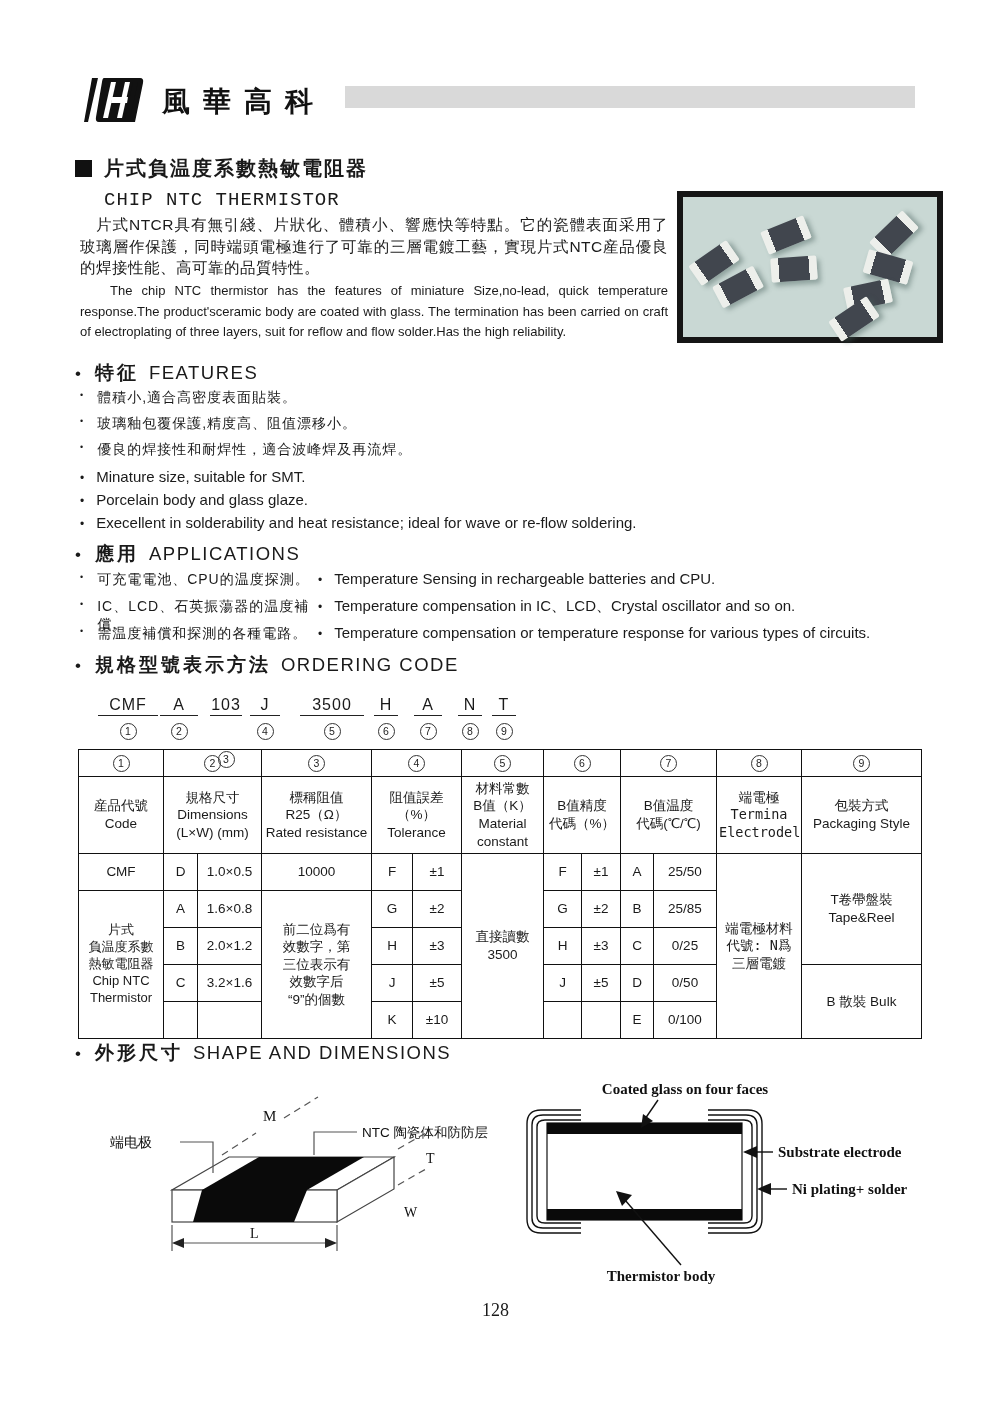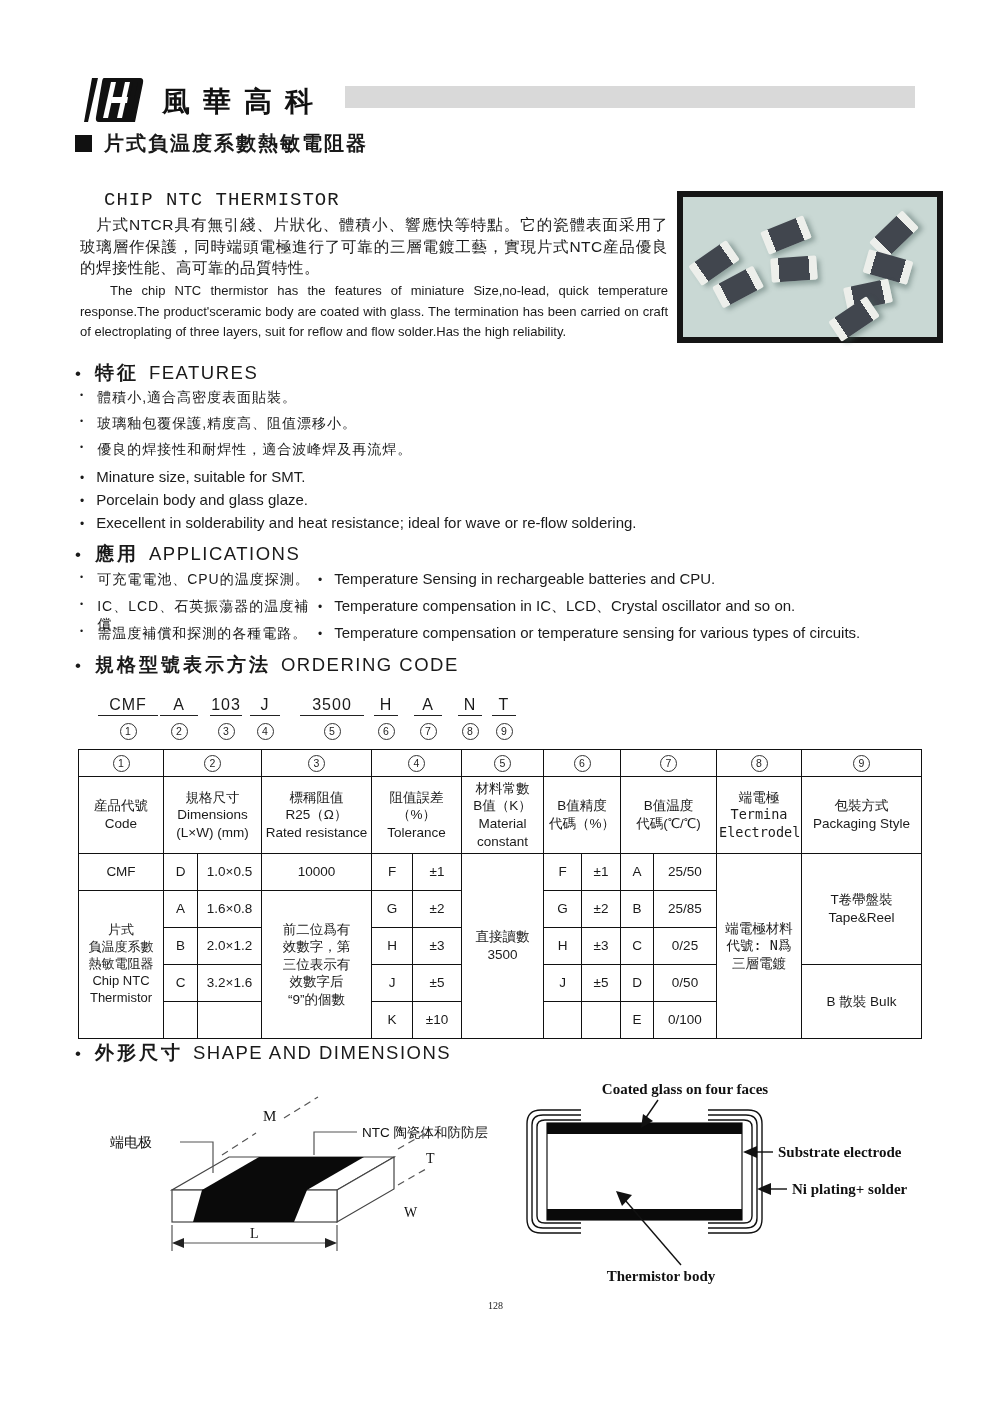--- a/index.html
+++ b/index.html
@@ -6,21 +6,21 @@
   #page{
     position:relative;width:991px;height:1404px;background:#ffffff;
     font-family:"Liberation Sans",sans-serif;color:#1a1a1a;overflow:hidden;
   }
   .abs{position:absolute;}
   
   .brand-row{left:84px;top:76px;display:flex;align-items:center;}
   .brand-text{font-size:28px;font-weight:bold;letter-spacing:13px;color:#111;margin-left:16px;white-space:nowrap;}
   .gray-bar{left:345px;top:86px;width:570px;height:22px;background:#d9d9d9;}
   
-  .doc-title{left:75px;top:130px;display:flex;align-items:center;}
+  .doc-title{left:75px;top:155px;display:flex;align-items:center;}
   .sq{width:17px;height:17px;background:#111;margin-right:12px;}
   .doc-title-zh{font-size:20px;font-weight:bold;letter-spacing:2px;}
   .doc-title-en{left:104px;top:189px;font-size:19px;letter-spacing:1px;font-weight:500;font-family:Liberation Mono, monospace;}
   
   .intro-zh{left:80px;top:214px;width:588px;font-size:15.5px;line-height:21.5px;text-align:justify;text-indent:16px;letter-spacing:0.5px;}
   .intro-en{left:80px;top:281px;width:588px;font-size:13px;line-height:20.5px;text-align:justify;text-indent:30px;}
   
   .photo{left:677px;top:191px;width:254px;height:140px;background:#c9d8d4;border:6px solid #151515;}
   .chip{position:absolute;width:46px;height:24px;border-radius:2px;
     background:linear-gradient(90deg,#edefeb 0,#edefeb 17%,#41464e 17%,#41464e 83%,#edefeb 83%);
@@ -47,21 +47,21 @@
   table.oc td{border:1px solid #111;text-align:center;vertical-align:middle;white-space:pre-line;font-size:13.5px;padding:1px 2px;line-height:1.3;}
   table.oc .circ{margin-top:0;}
   tr.circ-row td{height:24px;}
   tr.head-row td{height:74px;font-size:13.5px;}
   tr.body-row td{height:34px;}
   td.cell-left{text-align:left;padding-left:5px;}
   td.mono{font-family:"DejaVu Sans Mono",monospace;font-size:12.5px;text-align:left;padding-left:5px;}
   td.pack-tape{text-align:left;padding-left:12px;line-height:2.1;font-size:13.5px;}
   
   .dia-label-serif{font-family:"Liberation Serif",serif;font-weight:bold;}
-  .page-num{left:0;top:1300px;width:991px;text-align:center;font-family:"Liberation Serif",serif;font-size:10px;}
+  .page-num{left:0;top:1300px;width:991px;text-align:center;font-family:"Liberation Serif",serif;font-size:18px;}
   svg text{fill:#111;}
 </style>
 </head>
 <body>
 
 <div id="page">
 
   <div class="abs gray-bar"></div>
   <div class="abs brand-row">
     <span>
@@ -147,38 +147,38 @@
       </span>
     <span class="dot-md">•</span>
       <span class="en-item">Temperature compensation in IC、LCD、Crystal oscillator and so on.</span>
   </div>
   <div class="abs li app-row" style="left:80px;top:624px;">
     <span class="zh-wrap">
         <span class="dot-sm">•</span>
         <span class="zh-item">需温度補償和探測的各種電路。</span>
       </span>
     <span class="dot-md">•</span>
-      <span class="en-item">Temperature compensation or temperature sensing for various types of circuits.</span>
+      <span class="en-item">Temperature compensation or temperature response for various types of circuits.</span>
   </div>
 
   <div class="abs sec-head" style="left:75px;top:652px;">
     <span class="dot">•</span>
     <span class="zh">規格型號表示方法</span>
     <span class="en">ORDERING CODE</span>
   </div>
 
   <div class="seg" style="left:98px;width:60px;">
       <span class="seg-code">CMF</span>
       <span class="circ">1</span>
     </div>
   <div class="seg" style="left:160px;width:38px;">
       <span class="seg-code">A</span>
       <span class="circ">2</span>
     </div>
-  <div class="seg" style="left:210px;width:32px;">
+  <div class="seg" style="left:210px;width:32px;gap:28px;">
       <span class="seg-code">103</span>
       <span class="circ">3</span>
     </div>
   <div class="seg" style="left:250px;width:30px;">
       <span class="seg-code">J</span>
       <span class="circ">4</span>
     </div>
   <div class="seg" style="left:300px;width:64px;">
       <span class="seg-code">3500</span>
       <span class="circ">5</span>

